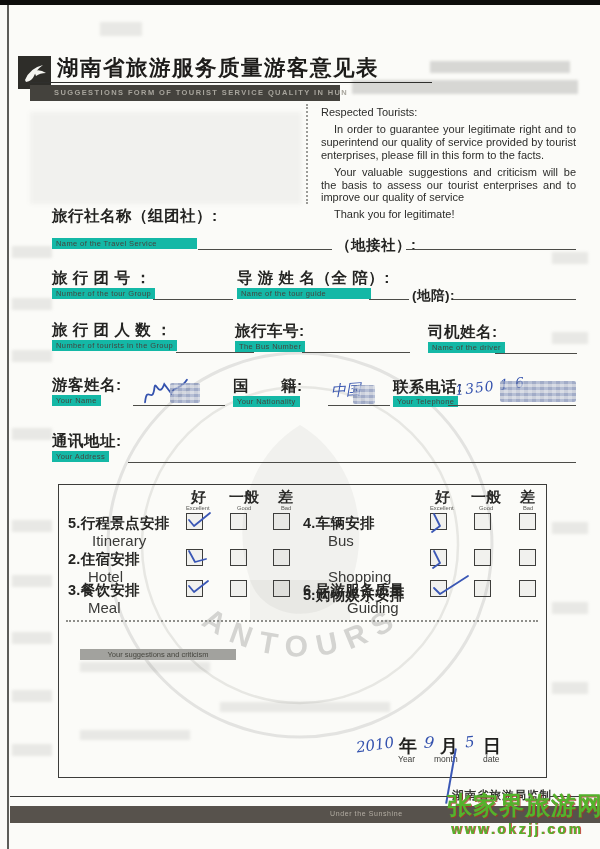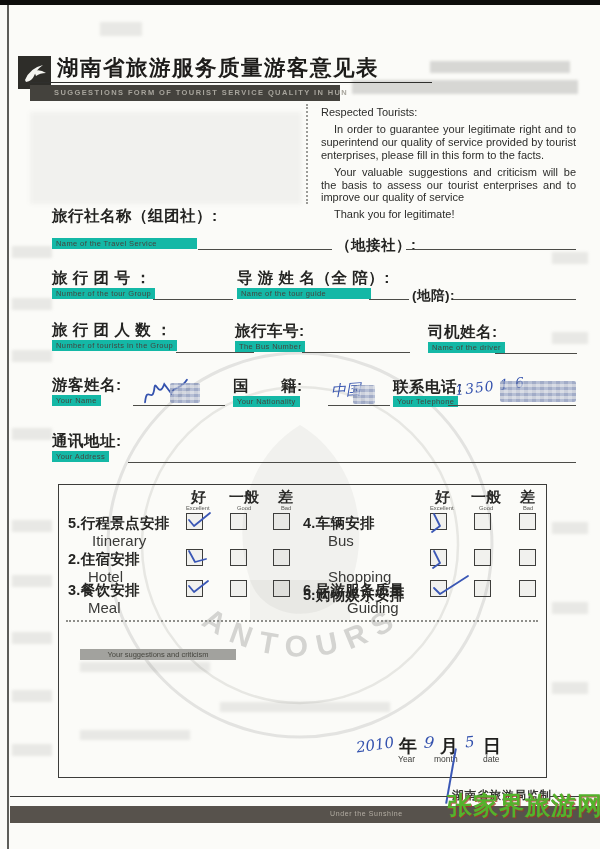--- a/index.html
+++ b/index.html
@@ -255,14 +255,15 @@
   <div class="date-en" style="left:483px;top:754px;">date</div>
   <div class="slash" style="left:450px;top:748px;height:56px;"></div>
 
   <div class="foot-line" style="left:10px;top:796px;width:438px;"></div>
   <div class="supervised">湖南省旅游局监制</div>
   <div class="foot-line" style="left:550px;top:796px;width:30px;"></div>
   <div class="foot-bar">
     <span class="foot-bar-text">Under the Sunshine</span>
   </div>
   <div class="wm-cn">张家界旅游网</div>
+  <div class="wm-url">www.okzjj.com</div>
 
 </div>
 
 </body></html>

